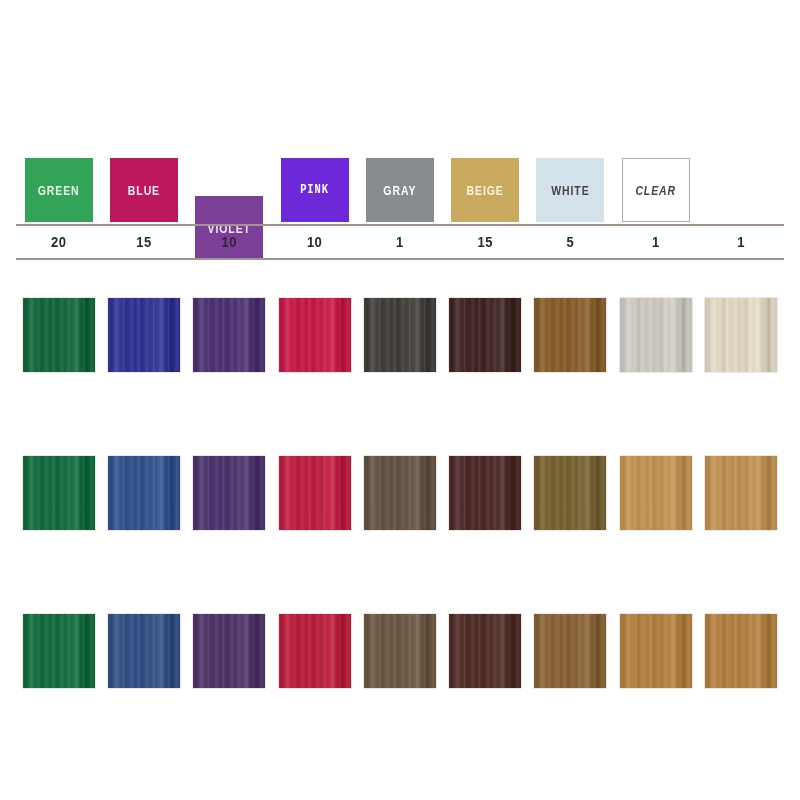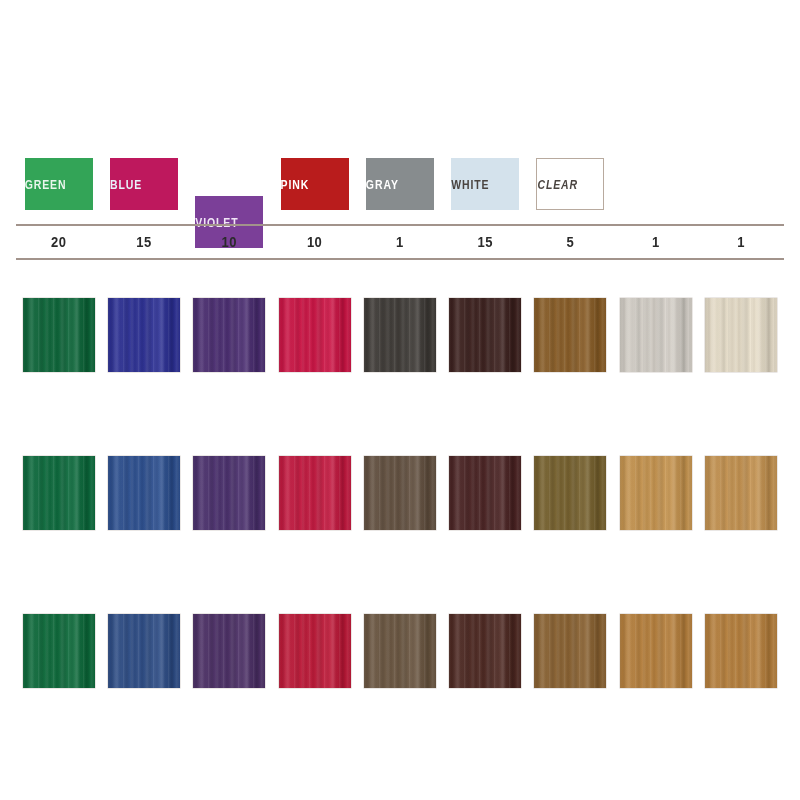--- a/index.html
+++ b/index.html
@@ -34,24 +34,24 @@
     align-items: flex-start;
   }
   .header-cell {
     width: 85.3px;
     display: flex;
     justify-content: center;
     align-items: flex-start;
   }
   .chip {
     width: 68px;
-    height: 52px;
+    height: 64px;
     display: flex;
     align-items: center;
-    justify-content: flex-start;
+    justify-content: center;
     box-sizing: border-box;
   }
   .chip-label {
     font-size: 10.5px;
     font-weight: 700;
     letter-spacing: 0.9px;
     line-height: 1;
     text-align: center;
     white-space: nowrap;
     transform: scaleY(1.18);
@@ -165,27 +165,32 @@
       <div class="chip" style="background: #be185d;">
         <span class="chip-label" style="color: rgb(233, 241, 251);">BLUE</span>
       </div>
     </div>
     <div class="header-cell">
       <div class="chip" style="background: rgb(123, 63, 152); margin-top: 38px;">
         <span class="chip-label" style="color: rgb(241, 229, 246);">VIOLET</span>
       </div>
     </div>
     <div class="header-cell">
-      <div class="chip" style="background: #b91c1c;">
+      <div class="chip" style="background: #6d28d9; font-family: Liberation Mono, monospace;">
         <span class="chip-label" style="color: rgb(255, 255, 255);">PINK</span>
       </div>
     </div>
     <div class="header-cell">
       <div class="chip" style="background: rgb(135, 140, 142);">
         <span class="chip-label" style="color: rgb(255, 255, 255);">GRAY</span>
+      </div>
+    </div>
+    <div class="header-cell">
+      <div class="chip" style="background: rgb(200, 169, 94);">
+        <span class="chip-label" style="color: rgb(251, 244, 226);">BEIGE</span>
       </div>
     </div>
     <div class="header-cell">
       <div class="chip" style="background: rgb(212, 226, 236);">
         <span class="chip-label" style="color: rgb(74, 68, 64);">WHITE</span>
       </div>
     </div>
     <div class="header-cell">
       <div class="chip" style="background: rgb(255, 255, 255); border: 1px solid rgb(184, 170, 158); font-style: italic;">
         <span class="chip-label" style="color: rgb(74, 68, 64);">CLEAR</span>

